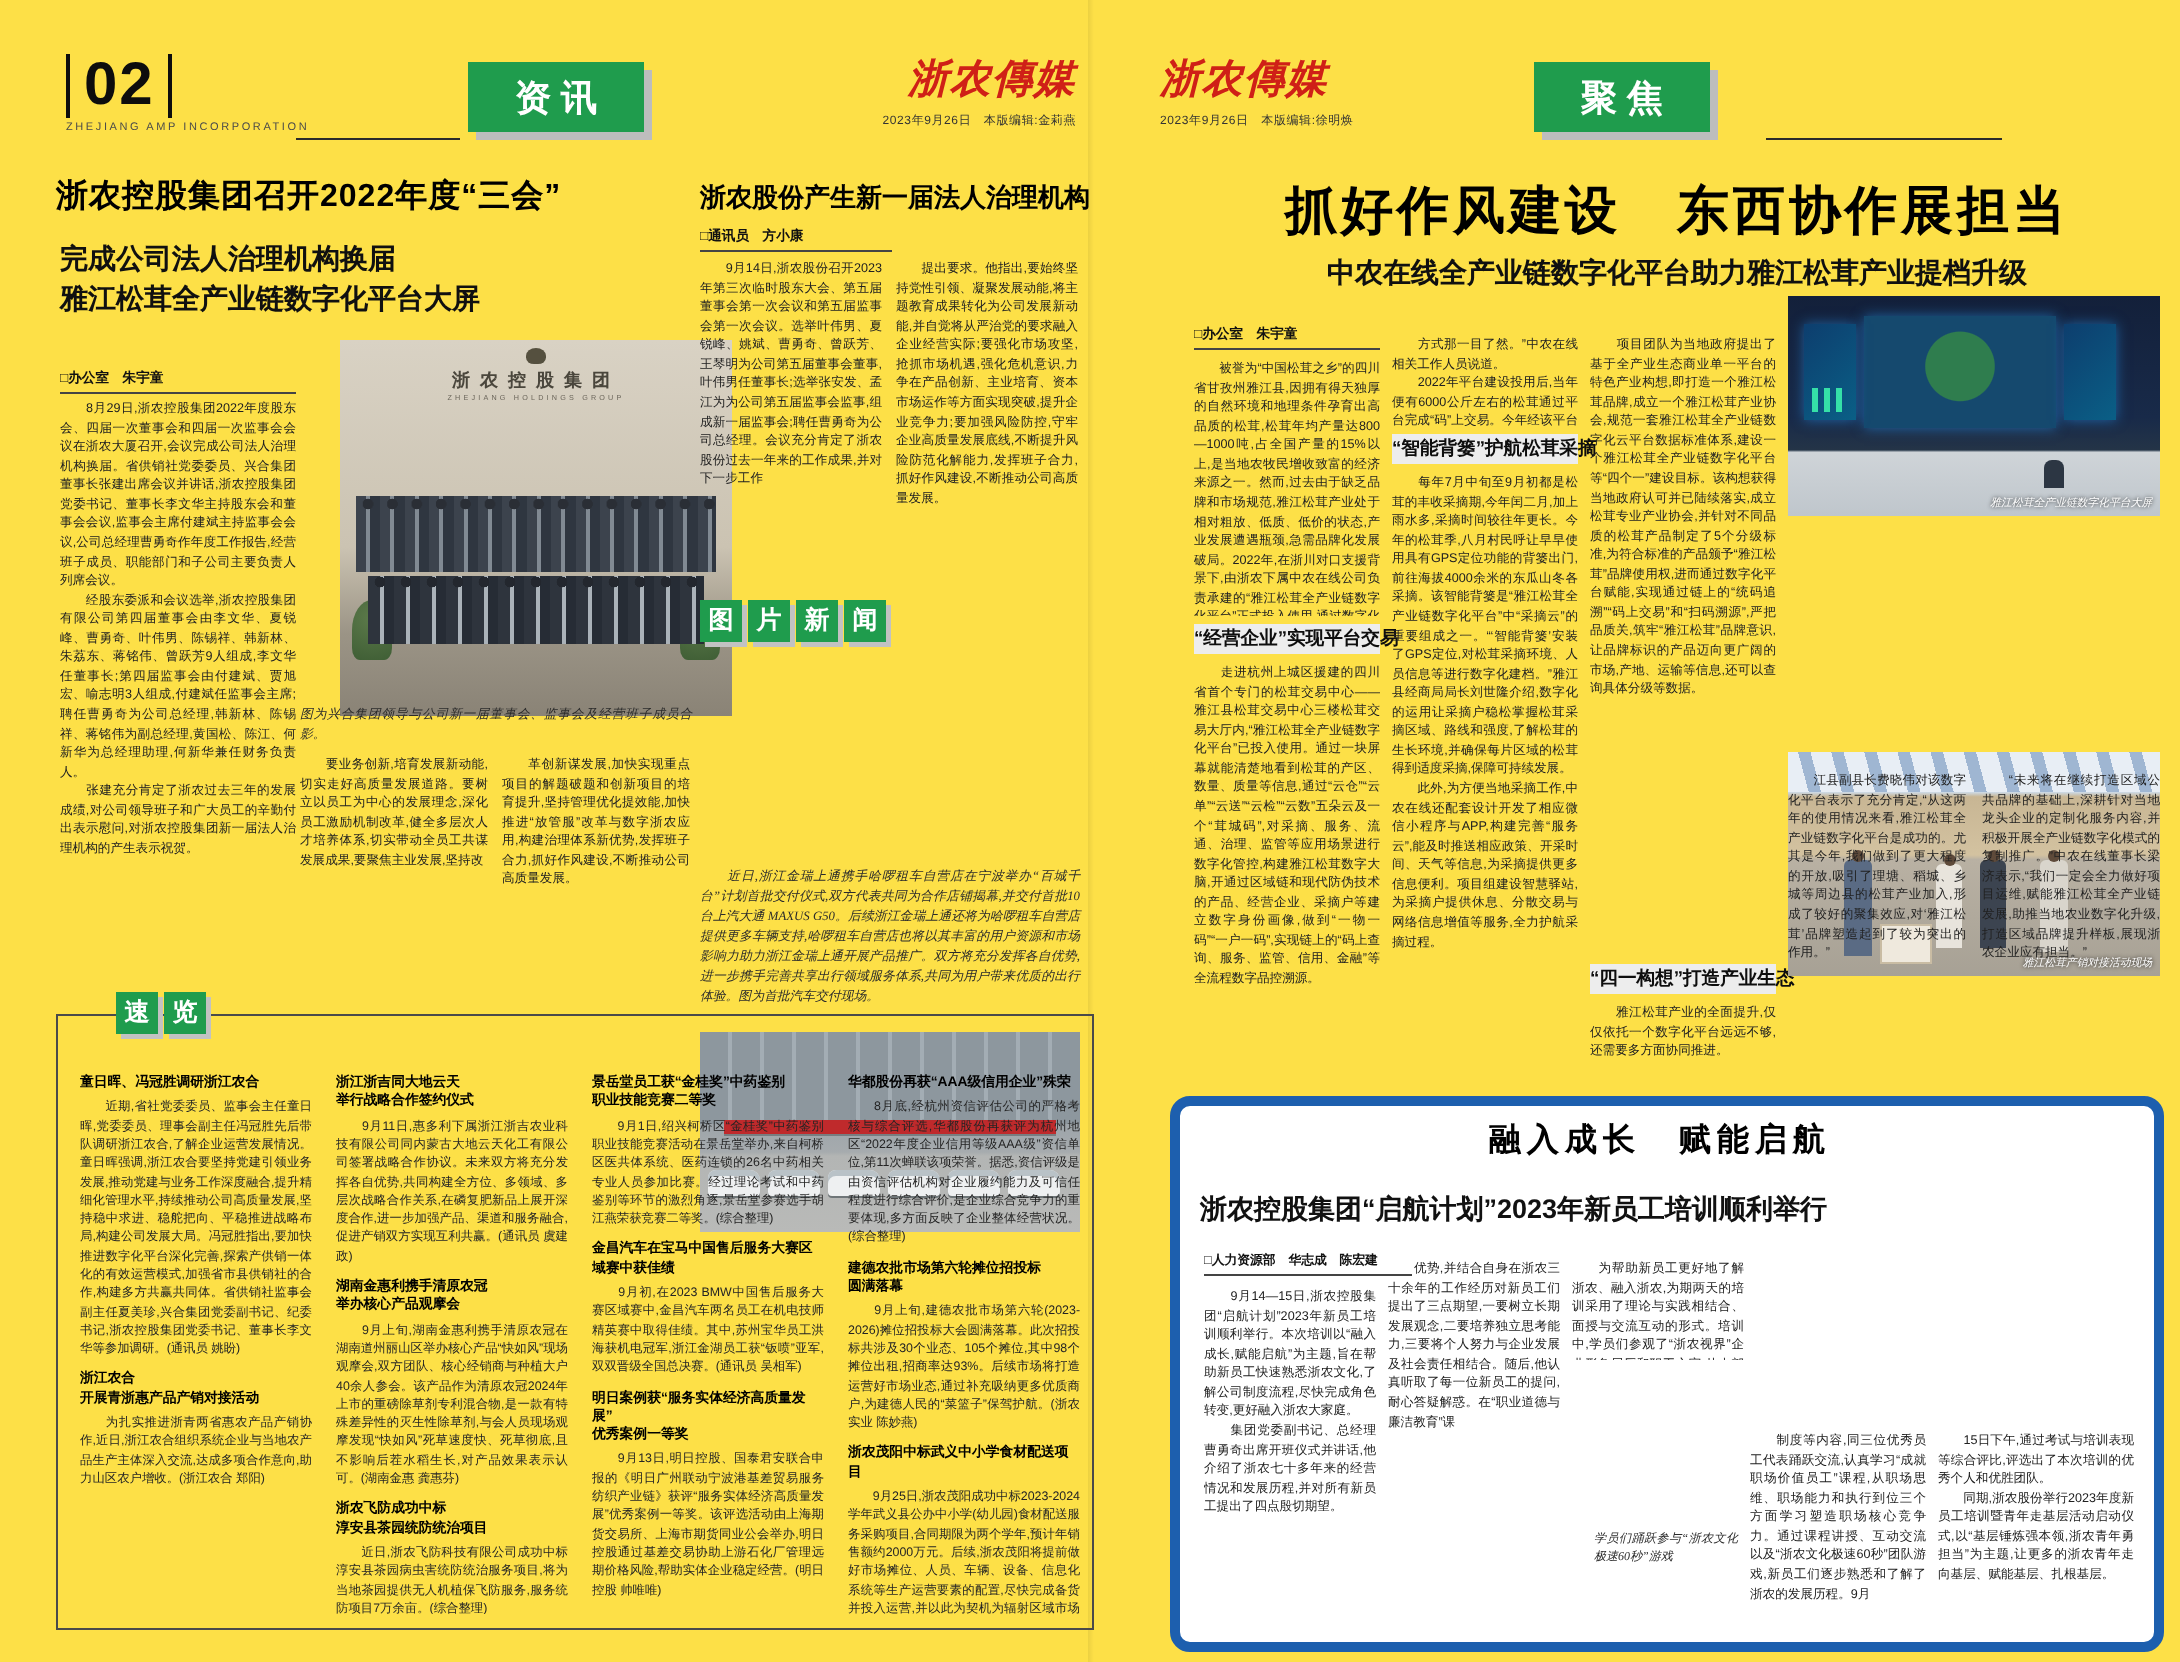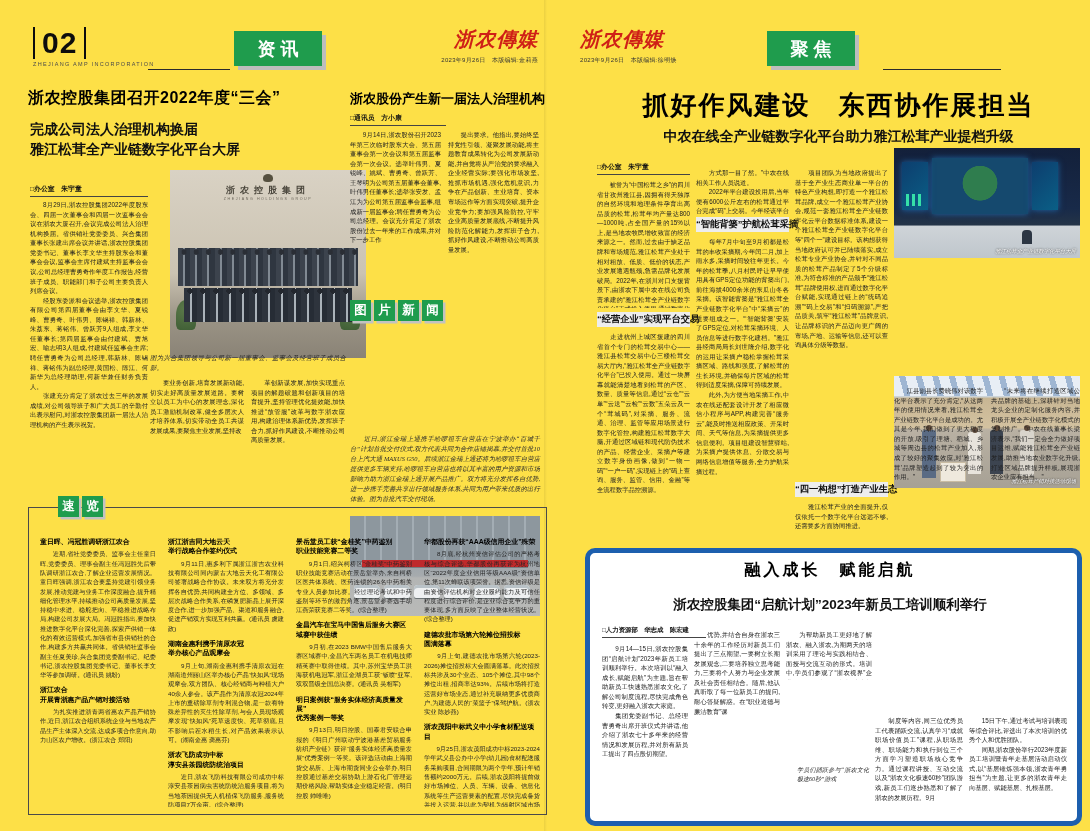--- a/index.html
+++ b/index.html
@@ -33,21 +33,21 @@
   .d-body{font-size:6.2px;line-height:1.5;text-align:justify;color:#242424;}
   .dcol{position:absolute;top:24px;height:276px;overflow:hidden;}
   .h1R{font-size:26px;font-weight:900;letter-spacing:2px;color:#000;text-align:center;white-space:nowrap;}
   .subR{font-size:14px;font-weight:700;color:#101010;text-align:center;white-space:nowrap;}
   .subhead{font-size:9.3px;font-weight:900;color:#0e0e0e;background:#ededed;text-align:center;
     line-height:15px;white-space:nowrap;}
   .photocap{position:absolute;right:4px;bottom:3px;color:#fff;font-size:5.4px;
     text-shadow:0 0 2px rgba(0,0,0,.9);font-family:"Liberation Serif",serif;font-style:italic;}
   .frame{border:5px solid #1d5fae;border-radius:10px;background:#fff;}
   .h1T{font-size:16px;font-weight:900;letter-spacing:3px;text-align:center;color:#000;white-space:nowrap;}
-  .subT{font-size:13.5px;font-weight:700;text-align:center;color:#111;white-space:nowrap;}
+  .subT{font-size:13.5px;font-weight:700;color:#111;white-space:nowrap;}
   
   .ph{overflow:hidden;position:relative;}
   .ph-meeting{background:linear-gradient(180deg,#d9d2c4 0%,#cbc3b2 55%,#9b9486 78%,#8a8376 100%);}
   .ph-meeting .sign{position:absolute;top:14px;left:0;right:0;text-align:center;color:#4a463c;
     font-weight:700;font-size:9px;letter-spacing:5px;}
   .ph-meeting .signsub{position:absolute;top:27px;left:0;right:0;text-align:center;color:#6a655a;
     font-size:3.6px;letter-spacing:1.6px;}
   .ph-meeting .logo{position:absolute;top:4px;left:50%;width:10px;height:8px;margin-left:-5px;
     background:#55503f;border-radius:50% 50% 40% 40%;}
   .plant{position:absolute;bottom:28px;width:20px;height:30px;background:radial-gradient(circle at 50% 30%,#5c7a4a,#3f5e35);border-radius:50% 50% 20% 20%;}

